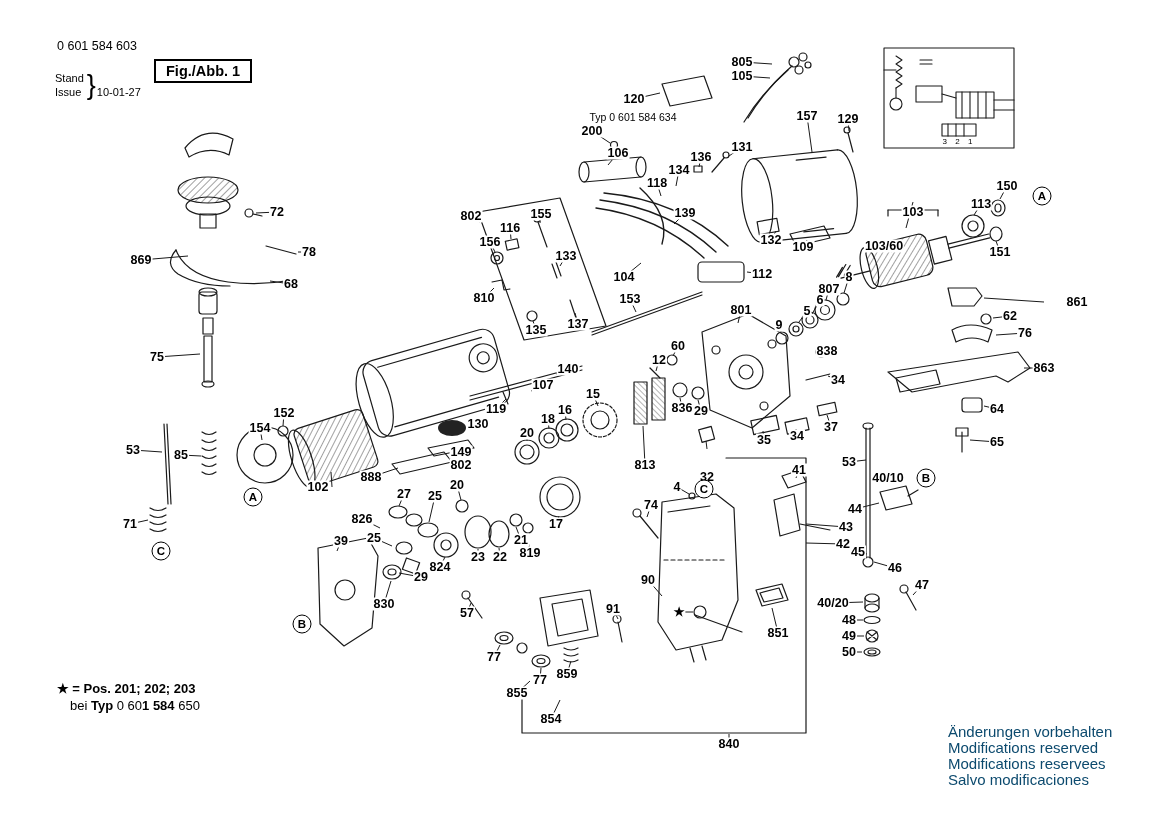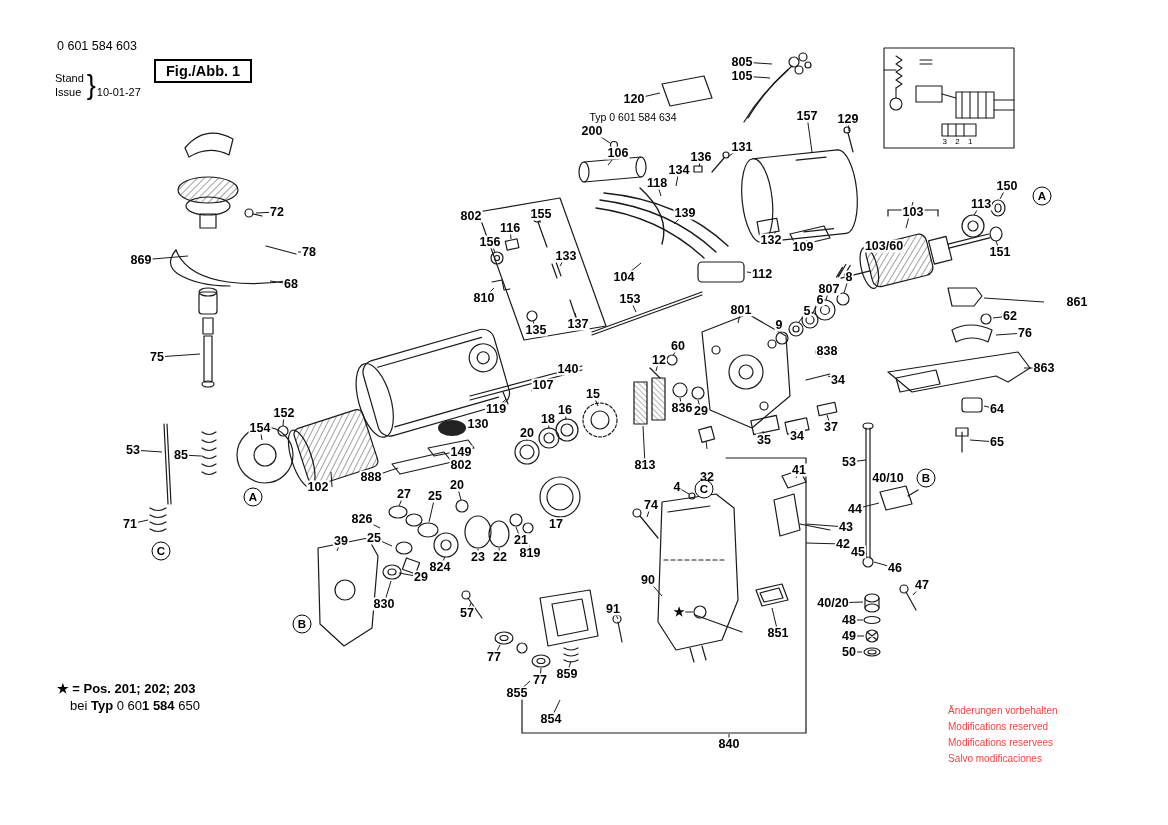--- a/index.html
+++ b/index.html
@@ -28,21 +28,21 @@
   .rev-date{align-self:flex-end;font-size:11px;}
   .fig-box{
     position:absolute;left:154px;top:59px;border:2px solid #000;
     font-weight:bold;font-size:14.5px;padding:2px 10px;background:#fff;
   }
   .note{position:absolute;font-size:13px;line-height:17px;}
   .note-star{left:57px;top:680px;}
   .note-star .l2{margin-left:13px;}
   .note-volt{left:57px;top:743px;}
   .note-volt .l2{margin-left:76px;}
-  .footer-langs{position:absolute;left:948px;top:703px;font-size:10px;line-height:16px;color:#ef4444;}
+  .footer-langs{position:absolute;left:948px;top:724px;font-size:15px;line-height:16px;color:#0c4a6e;}
 </style>
 </head>
 <body>
 
 <div id="sheet">
 
   <svg id="base-drawing" width="1168" height="825" viewBox="0 0 1168 825">
     <defs>
       <pattern id="hatch" width="5" height="5" patternUnits="userSpaceOnUse" patternTransform="rotate(45)">
         <line x1="0" y1="0" x2="0" y2="5" stroke="#444" stroke-width="1"></line>

